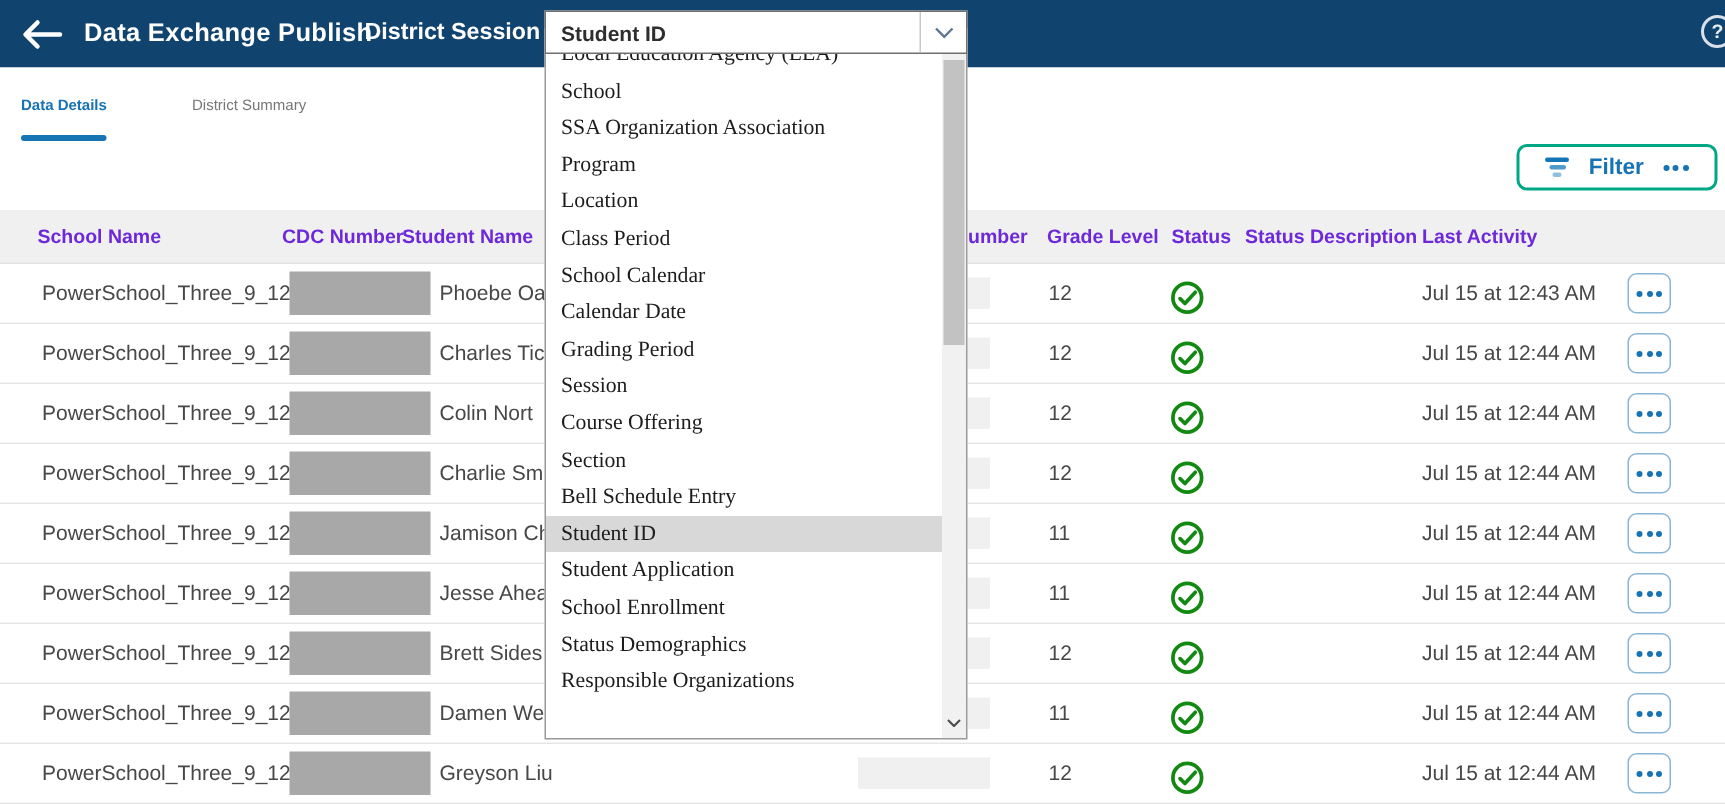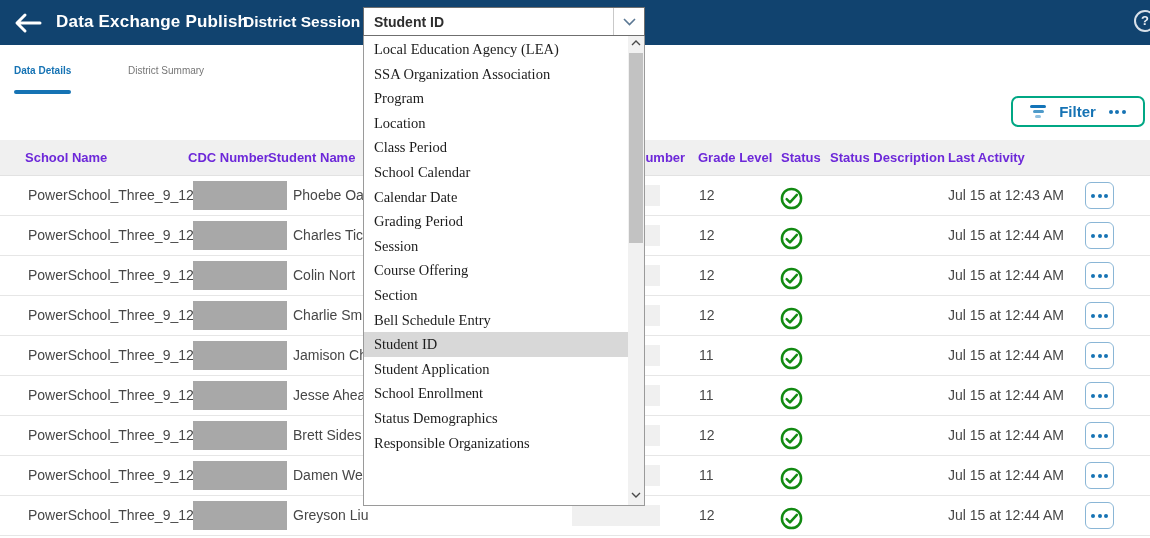--- a/index.html
+++ b/index.html
@@ -52,21 +52,21 @@
   .trow span{position:absolute;top:11px;font-size:14px;color:#474747;white-space:nowrap;}
   .c-school{left:28px;text-align:right;} .c-student{left:293px;} .c-grade{left:699px;} .c-last{left:948px;}
   .redact{position:absolute;left:193px;top:5px;width:94px;height:29px;background:#A8A8A8;}
   .redact-light{position:absolute;left:572px;top:9px;width:88px;height:21px;background:#F0F0F0;}
   .status-ic{position:absolute;left:780px;top:8px;width:23px;height:23px;}
   .row-actions{position:absolute;left:1085px;top:6px;width:29px;height:27px;border:1.5px solid #8AB6D6;
                border-radius:6px;box-sizing:border-box;background:#fff;display:flex;align-items:center;
                justify-content:center;cursor:pointer;}
 
   
-  .entity-list{position:absolute;left:363px;top:32px;width:282px;height:474px;background:#fff;
+  .entity-list{position:absolute;left:363px;top:19px;width:282px;height:474px;background:#fff;
                border:1px solid #9a9a9a;box-sizing:border-box;z-index:10;}
   .opts{position:absolute;left:0;top:4px;width:265px;}
   .opt{height:24.6px;line-height:24.6px;padding-left:10px;font-family:"Liberation Serif",serif;
        font-size:14.5px;color:#1c1c1c;white-space:nowrap;cursor:pointer;}
   .opt.sel{background:#D8D8D8;}
   .vscroll{position:absolute;right:0;top:0;width:16px;height:472px;background:#F1F1F1;}
   .vs-btn{position:absolute;left:0;width:16px;height:16px;display:flex;align-items:center;justify-content:center;cursor:pointer;}
   .vs-up{top:2px;} .vs-down{bottom:2px;}
   .vs-thumb{position:absolute;left:1px;top:20px;width:14px;height:190px;background:#C2C2C2;cursor:pointer;}
 </style>
@@ -327,20 +327,21 @@
             <i></i>
             <i></i>
           </span>
       </div>
     </div>
   </div>
 
   <div class="entity-list">
     <div class="opts" id="opts">
         <div class="opt">Local Education Agency (LEA)</div>
+        <div class="opt">School</div>
         <div class="opt">SSA Organization Association</div>
         <div class="opt">Program</div>
         <div class="opt">Location</div>
         <div class="opt">Class Period</div>
         <div class="opt">School Calendar</div>
         <div class="opt">Calendar Date</div>
         <div class="opt">Grading Period</div>
         <div class="opt">Session</div>
         <div class="opt">Course Offering</div>
         <div class="opt">Section</div>

